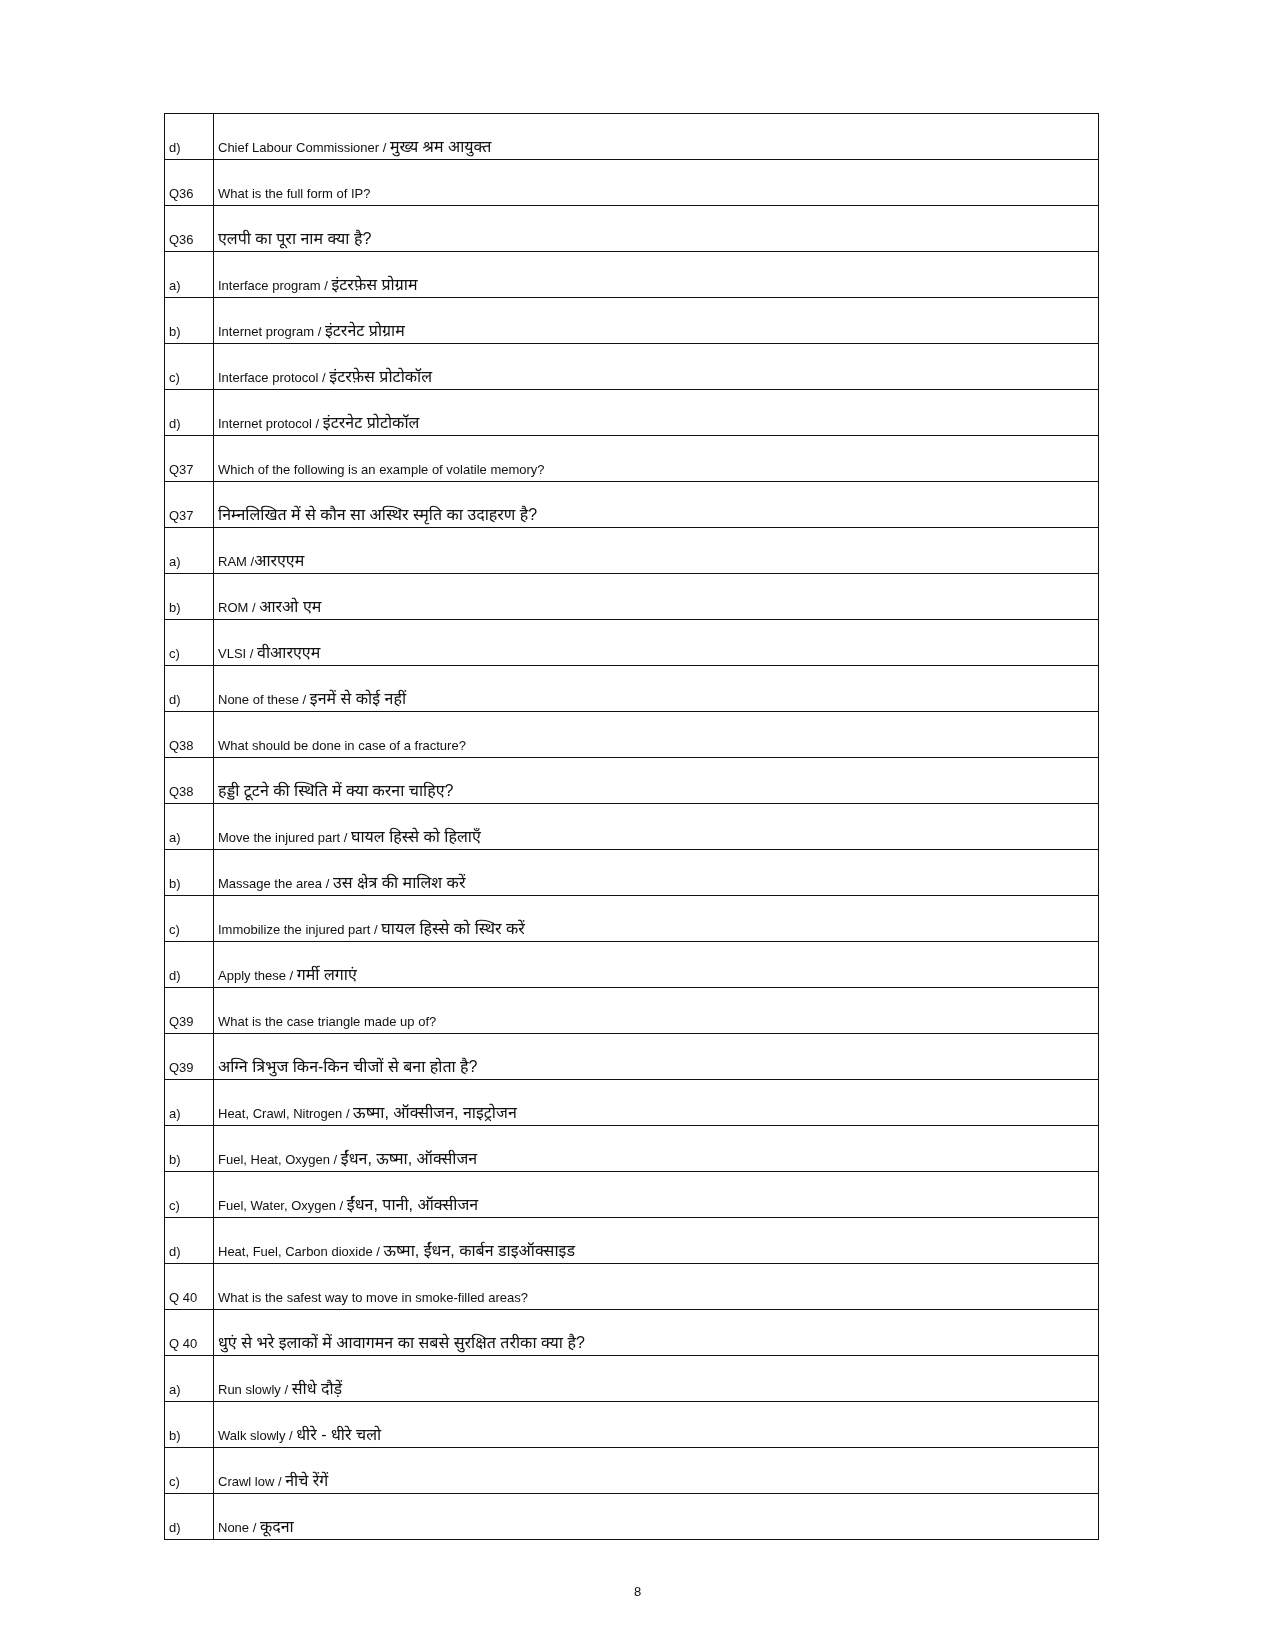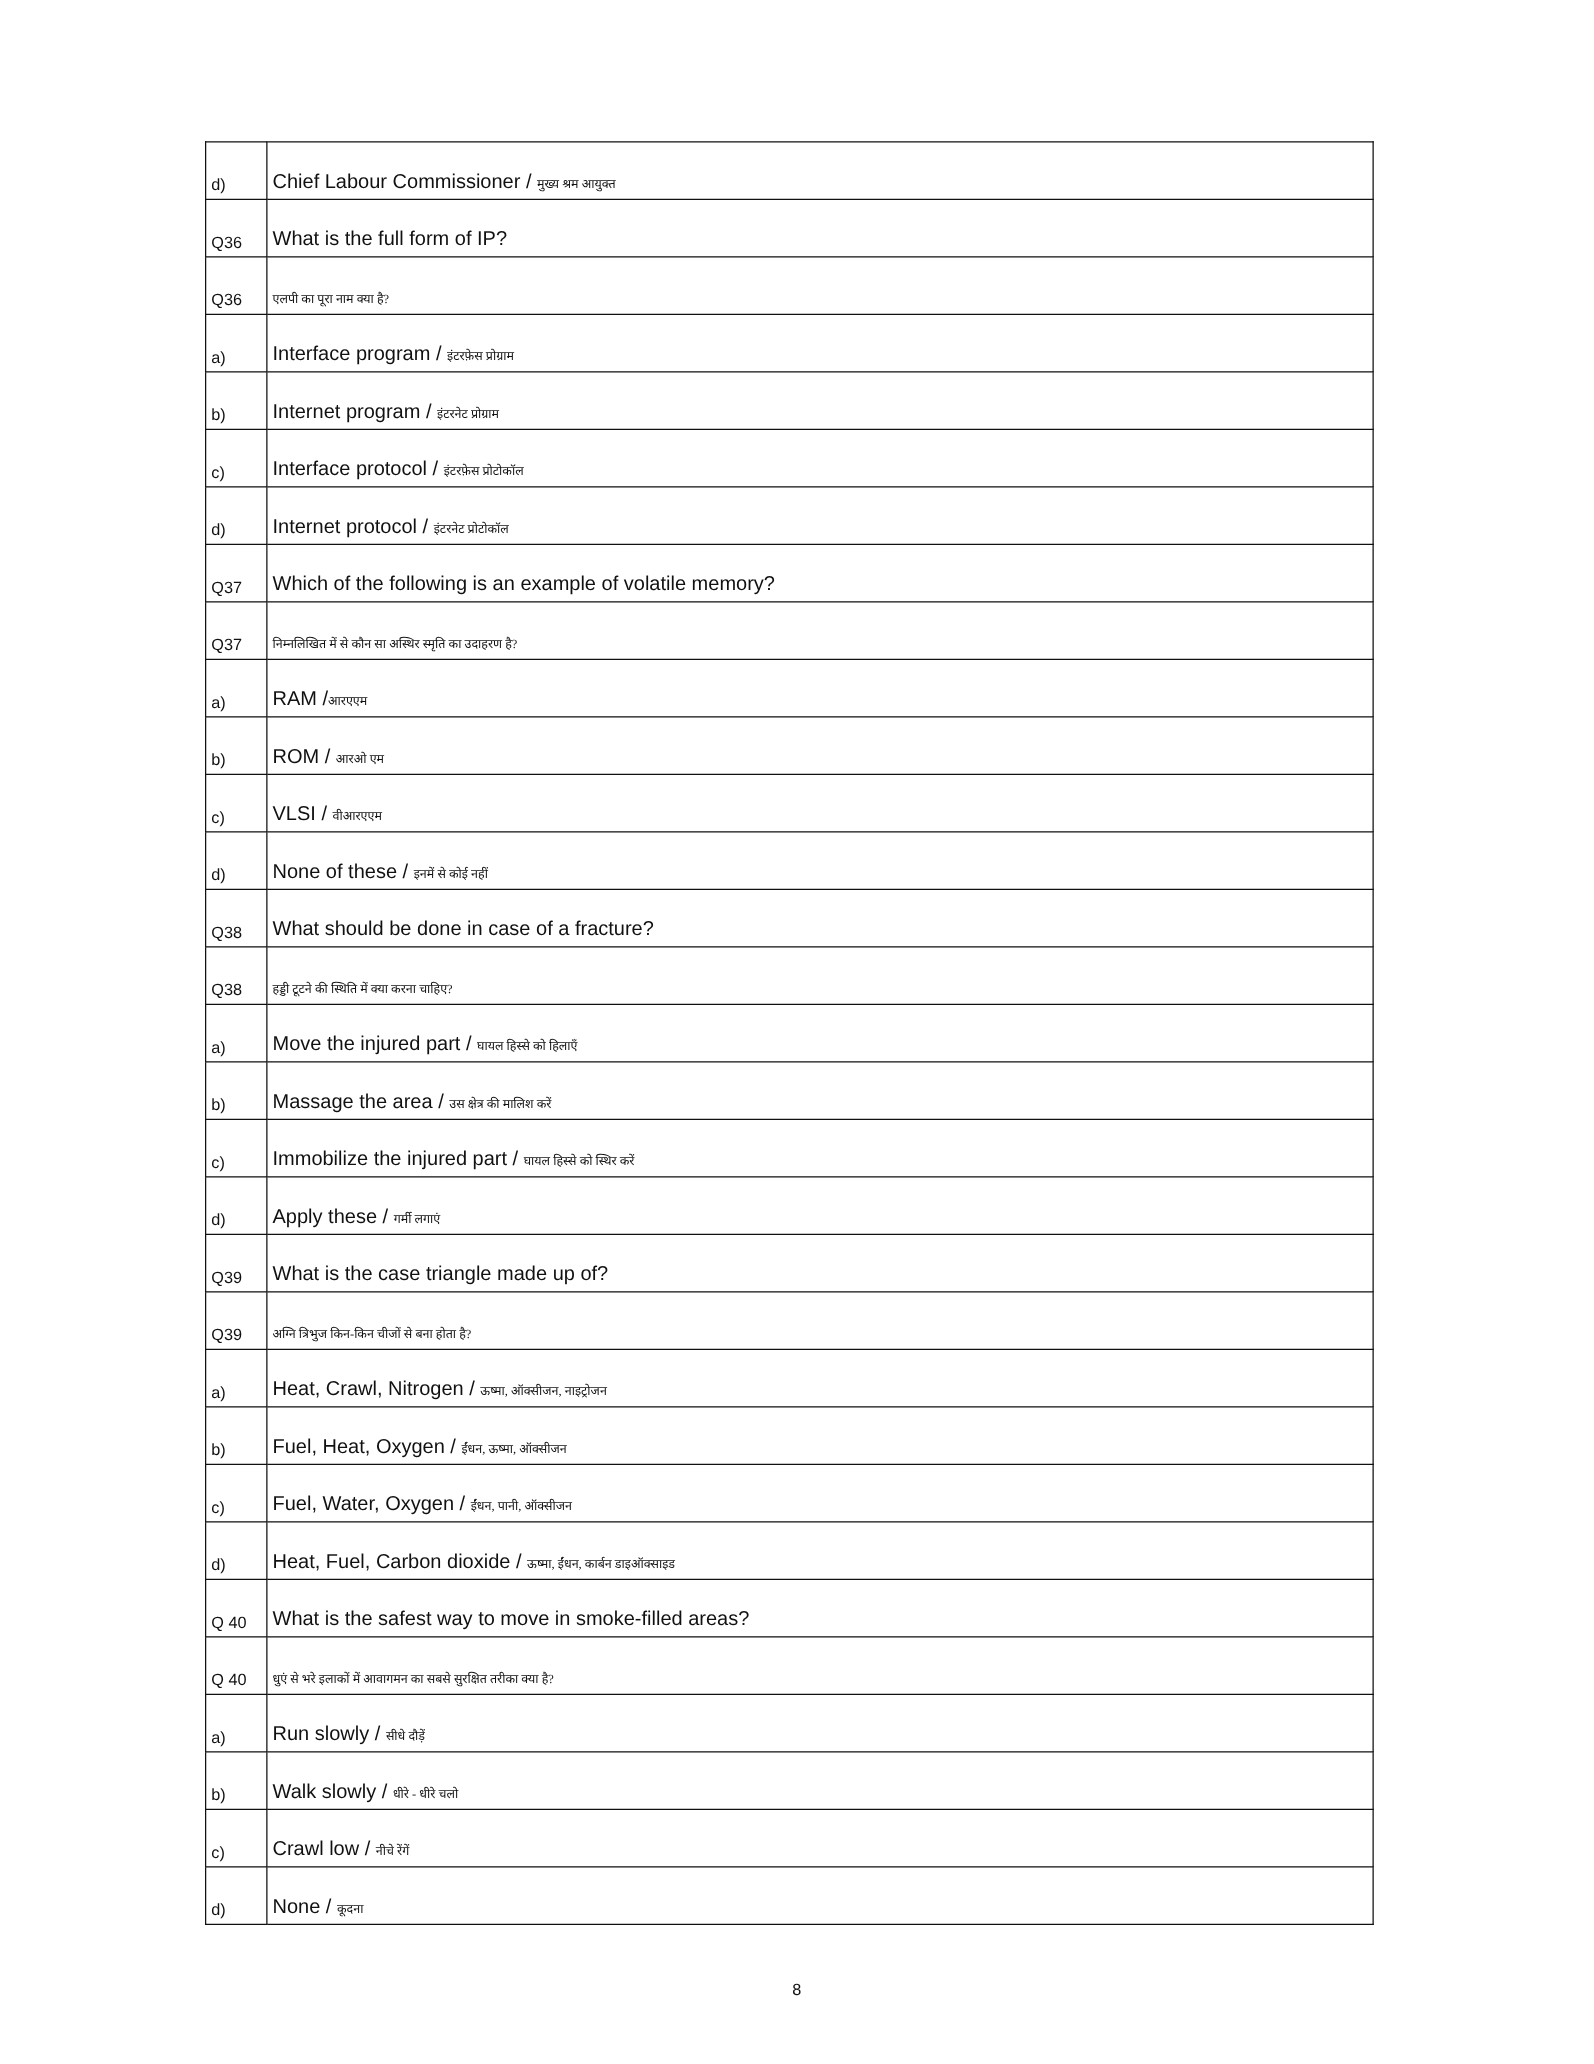--- a/index.html
+++ b/index.html
@@ -10,22 +10,22 @@
     position: absolute; left: 164px; top: 113px; width: 935px;
     border-collapse: collapse; table-layout: fixed;
   }
   table.qtable td {
     border: 1.5px solid #111; height: 42px; padding: 0 4px 3px 4px;
     vertical-align: bottom; font-size: 13px; line-height: 16px;
     white-space: nowrap; overflow: hidden;
   }
   table.qtable td.num { width: 40px; }
   table.qtable td.txt { }
-  .en { font-size: 16px; }
-  .hi { font-size: 10px; font-family: Liberation Serif, serif; }
+  .en { font-size: 13px; }
+  .hi { font-size: 16px; font-family: Liberation Sans, sans-serif; }
   .page-number {
     position: absolute; left: 0; width: 1275px; top: 1584px; text-align: center;
     font-size: 13px;
   }
 </style>
 </head>
 <body>
 
 <div class="page">
   <table class="qtable">

